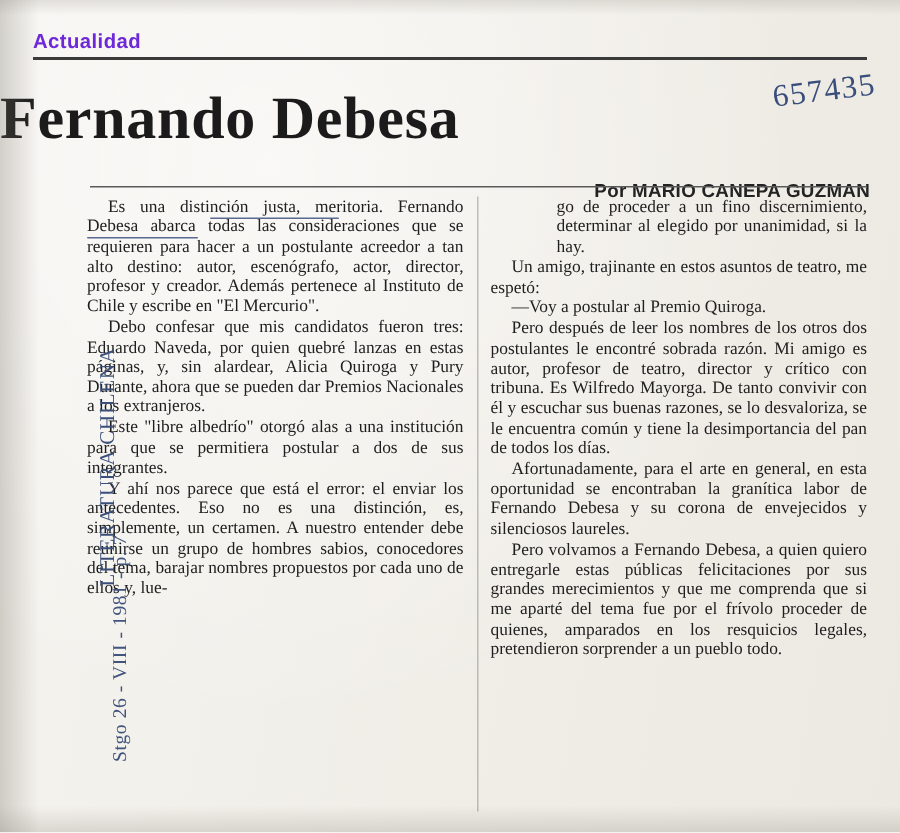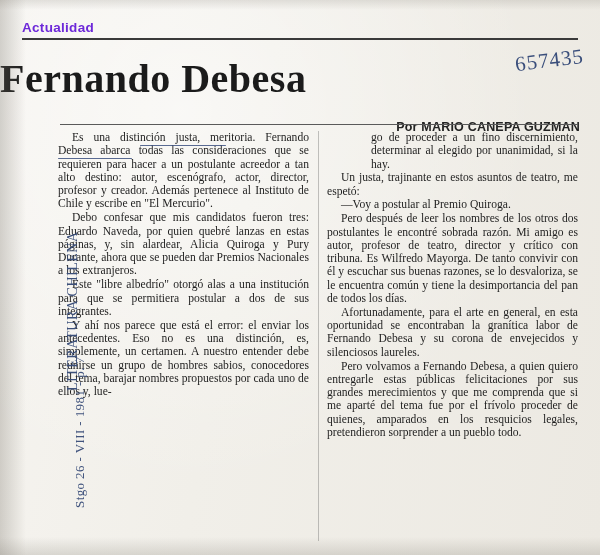--- a/index.html
+++ b/index.html
@@ -191,21 +191,21 @@
 
   <div class="columns">
     <div class="col">
       <p>Es una distinción justa, meritoria. Fernando Debesa abarca todas las consideraciones que se requieren para hacer a un postulante acreedor a tan alto destino: autor, escenógrafo, actor, director, profesor y creador. Además pertenece al Instituto de Chile y escribe en "El Mercurio".</p>
       <p>Debo confesar que mis candidatos fueron tres: Eduardo Naveda, por quien quebré lanzas en estas páginas, y, sin alardear, Alicia Quiroga y Pury Durante, ahora que se pueden dar Premios Nacionales a los extranjeros.</p>
       <p>Este "libre albedrío" otorgó alas a una institución para que se permitiera postular a dos de sus integrantes.</p>
       <p>Y ahí nos parece que está el error: el enviar los antecedentes. Eso no es una distinción, es, simplemente, un certamen. A nuestro entender debe reunirse un grupo de hombres sabios, conocedores del tema, barajar nombres propuestos por cada uno de ellos y, lue-</p>
     </div>
     <div class="col">
       <p class="noindent">go de proceder a un fino discernimiento, determinar al elegido por unanimidad, si la hay.</p>
-      <p>Un justa, trajinante en estos asuntos de teatro, me espetó:</p>
+      <p>Un amigo, trajinante en estos asuntos de teatro, me espetó:</p>
       <p>—Voy a postular al Premio Quiroga.</p>
       <p>Pero después de leer los nombres de los otros dos postulantes le encontré sobrada razón. Mi amigo es autor, profesor de teatro, director y crítico con tribuna. Es Wilfredo Mayorga. De tanto convivir con él y escuchar sus buenas razones, se lo desvaloriza, se le encuentra común y tiene la desimportancia del pan de todos los días.</p>
       <p>Afortunadamente, para el arte en general, en esta oportunidad se encontraban la granítica labor de Fernando Debesa y su corona de envejecidos y silenciosos laureles.</p>
       <p>Pero volvamos a Fernando Debesa, a quien quiero entregarle estas públicas felicitaciones por sus grandes merecimientos y que me comprenda que si me aparté del tema fue por el frívolo proceder de quienes, amparados en los resquicios legales, pretendieron sorprender a un pueblo todo.</p>
     </div>
   </div>
   <div class="col-rule"></div>
 
   <div class="underline-ink" style="left:140px; top:145px; width:86px;"></div>
   <div class="underline-ink" style="left:58px; top:158px; width:74px;"></div>

